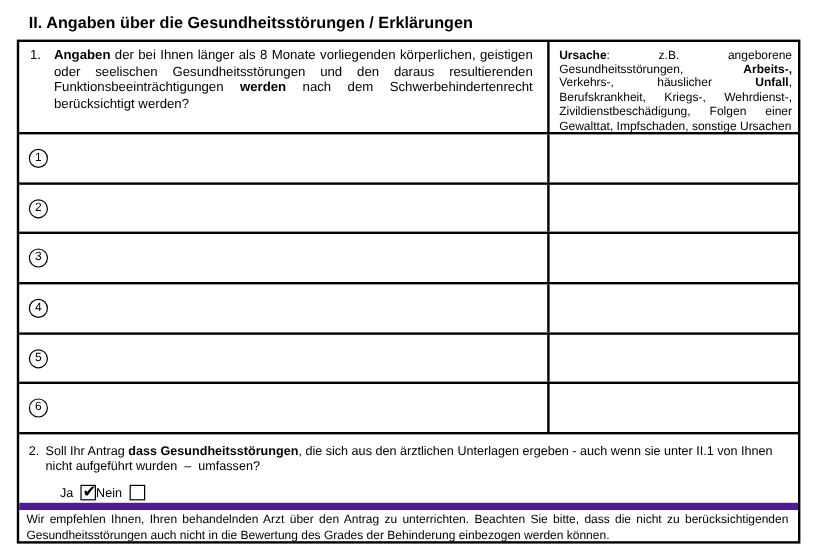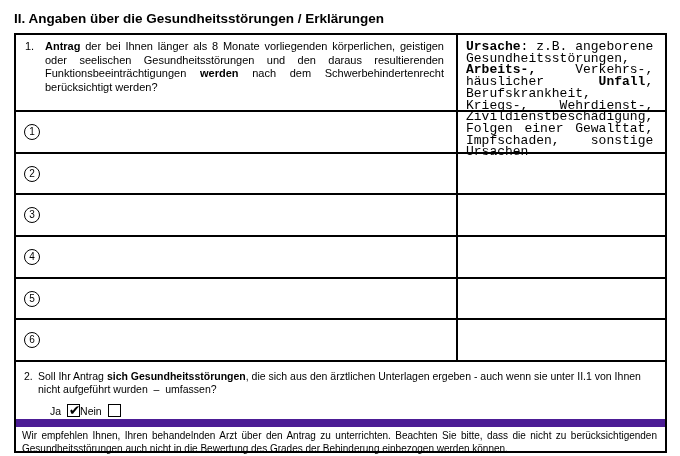--- a/index.html
+++ b/index.html
@@ -4,40 +4,40 @@
 <style>
   * { margin:0; padding:0; box-sizing:border-box; }
   html, body { width:680px; height:456px; background:#ffffff; }
   body {
     font-family:"Liberation Sans", sans-serif;
     color:#000;
     position:relative;
     overflow:hidden;
   }
   .title {
-    position:absolute; left:14px; top:11px;
+    position:absolute; left:24px; top:11px;
     font-size:13.5px; font-weight:700;
   }
   .form-table {
     position:absolute; left:14px; top:33px;
     width:653px; height:420px;
     border:2px solid #000;
     display:flex; flex-direction:column;
     background:#fff;
   }
   
   .grid-header { display:flex; height:77px; border-bottom:2px solid #000; flex:none; }
   .cell-left  { width:442px; border-right:2px solid #000; flex:none; }
   .cell-right { flex:1; }
   .grid-header .cell-left { display:flex; padding:5px 12px 0 9px; }
   .q-num  { font-size:11px; width:20px; flex:none; line-height:13.5px; }
   .q-text { font-size:11px; line-height:13.5px; text-align:justify; }
   .grid-header .cell-right {
-    font-size:13px; line-height:11.7px;
-    padding:6px 17px 0 8px; text-align:justify;font-family:Liberation Mono, monospace;
+    font-size:10px; line-height:11.7px;
+    padding:6px 5px 0 8px; text-align:justify;
   }
   
   .rows { height:250px; display:flex; flex-direction:column; flex:none; }
   .grid-row { flex:1; display:flex; border-bottom:2px solid #000; }
   .grid-row .cell-left { display:flex; align-items:center; padding-left:8px; }
   .circle-num {
     width:16px; height:16px;
     border:1.5px solid #000; border-radius:50%;
     display:flex; align-items:center; justify-content:center;
     font-size:10px; line-height:1;
@@ -58,39 +58,39 @@
     margin-left:6px; background:#fff;
   }
   .checkbox .mark {
     font-family:"DejaVu Sans", sans-serif;
     font-size:14px; font-weight:bold; line-height:1;
     position:relative; top:-1px; left:1px;
   }
   .no-label { }
   
   .footer-note {
-    border-top:8px solid #4c1d95;
+    border-top:6px solid #4c1d95;
     flex:1;
     padding:2px 8px 0 6px;
     font-size:10px; line-height:13px;
     text-align:justify;
   }
   b { font-weight:700; }
 </style>
 </head>
 <body>
 
 <div class="title">II. Angaben über die Gesundheitsstörungen / Erklärungen</div>
 
 <div class="form-table">
 
   <div class="grid-header">
     <div class="cell-left">
       <span class="q-num">1.</span>
-      <div class="q-text"><b>Antrag</b><span> der bei Ihnen länger als 8 Monate vorliegenden körperlichen, geistigen oder seelischen Gesundheitsstörungen und den daraus resultierenden Funktionsbeeinträchtigungen </span><b>werden</b><span> nach dem Schwerbehindertenrecht berücksichtigt werden?</span></div>
+      <div class="q-text"><b>Angaben</b><span> der bei Ihnen länger als 8 Monate vorliegenden körperlichen, geistigen oder seelischen Gesundheitsstörungen und den daraus resultierenden Funktionsbeeinträchtigungen </span><b>werden</b><span> nach dem Schwerbehindertenrecht berücksichtigt werden?</span></div>
     </div>
     <div class="cell-right"><b>Ursache</b><span>: z.B. angeborene Gesundheitsstörungen, </span><b>Arbeits-,</b><span> Verkehrs-, häuslicher </span><b>Unfall</b><span>, Berufskrankheit, Kriegs-, Wehrdienst-, Zivildienstbeschädigung, Folgen einer Gewalttat, Impfschaden, sonstige Ursachen</span></div>
   </div>
 
   <div class="rows">
     <div class="grid-row">
       <div class="cell-left">
           <span class="circle-num">1</span>
         </div>
       <div class="cell-right"></div>
@@ -123,21 +123,21 @@
       <div class="cell-left">
           <span class="circle-num">6</span>
         </div>
       <div class="cell-right"></div>
     </div>
   </div>
 
   <div class="section2">
     <div class="s2-q">
       <span class="q-num2">2.</span>
-      <div class="s2-text"><span>Soll Ihr Antrag </span><b>sich Gesundheitsstörungen</b><span>, die sich aus den ärztlichen Unterlagen ergeben - auch wenn sie unter II.1 von Ihnen nicht aufgeführt wurden &nbsp;–&nbsp; umfassen?</span></div>
+      <div class="s2-text"><span>Soll Ihr Antrag </span><b>dass Gesundheitsstörungen</b><span>, die sich aus den ärztlichen Unterlagen ergeben - auch wenn sie unter II.1 von Ihnen nicht aufgeführt wurden &nbsp;–&nbsp; umfassen?</span></div>
     </div>
     <div class="s2-answers">
       <span class="yes-label">Ja</span>
       <span class="checkbox">
           <span class="mark">✔</span>
         </span>
       <span class="no-label">Nein</span>
       <span class="checkbox"></span>
     </div>
   </div>

